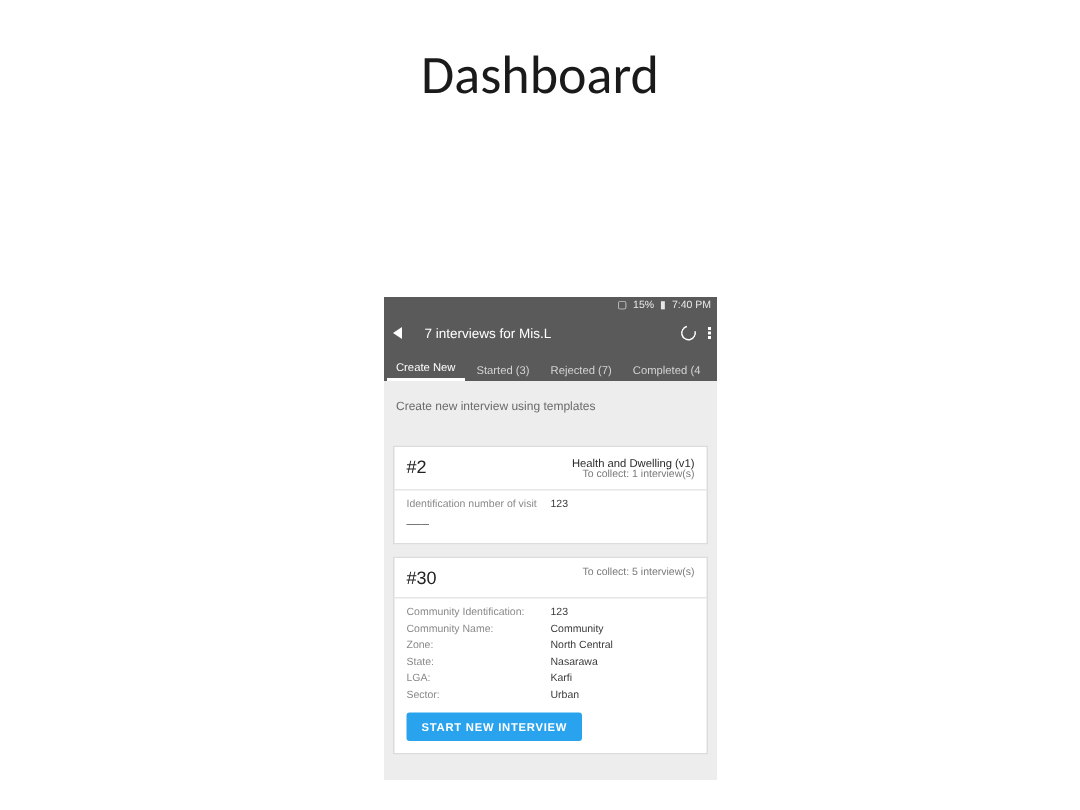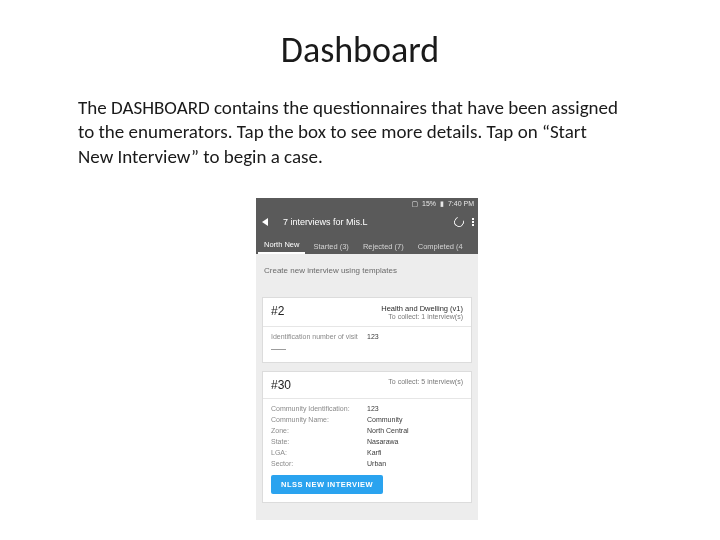--- a/index.html
+++ b/index.html
@@ -38,23 +38,20 @@
   .divider{height:1px;background:#e6e6e6;margin:6px -8px;}
   .dots{font-size:9px;color:#666;margin-top:4px;}
   .btn-start{display:inline-block;margin-top:8px;background:#2aa3ef;color:#fff;font-size:7.5px;font-weight:600;letter-spacing:0.5px;padding:5px 10px;border-radius:2px;}
 </style>
 </head>
 <body>
 
 <div class="slide">
   <div class="title">Dashboard</div>
 
-  <div class="body-text">
-    <span>The </span><span class="caps">DASHBOARD</span><span> contains the questionnaires that have been assigned to the enumerators. Tap the box to see more details. Tap on “Start New Interview” to begin a case.</span>
-  </div>
 
   <div class="shot">
 
     <div class="statusbar">
       <span>▢</span>
       <span>15%</span>
       <span>▮</span>
       <span>7:40 PM</span>
     </div>
 
@@ -65,21 +62,21 @@
         <div class="ab-sync"></div>
         <div class="ab-dots">
             <i></i>
             <i></i>
             <i></i>
           </div>
       </div>
     </div>
 
     <div class="tabs">
-      <div class="tab active">North New</div>
+      <div class="tab active">Create New</div>
       <div class="tab">Started (3)</div>
       <div class="tab">Rejected (7)</div>
       <div class="tab">Completed (4</div>
     </div>
 
     <div class="page">
       <div class="section-label">Create new interview using templates</div>
 
       <div class="card">
         <div class="card-head">
@@ -122,18 +119,18 @@
             <div class="v">Nasarawa</div>
           </div>
         <div class="kv">
             <div class="k">LGA:</div>
             <div class="v">Karfi</div>
           </div>
         <div class="kv">
             <div class="k">Sector:</div>
             <div class="v">Urban</div>
           </div>
-        <div class="btn-start">NLSS NEW INTERVIEW</div>
+        <div class="btn-start">START NEW INTERVIEW</div>
       </div>
     </div>
 
   </div>
 </div>
 
 </body></html>

